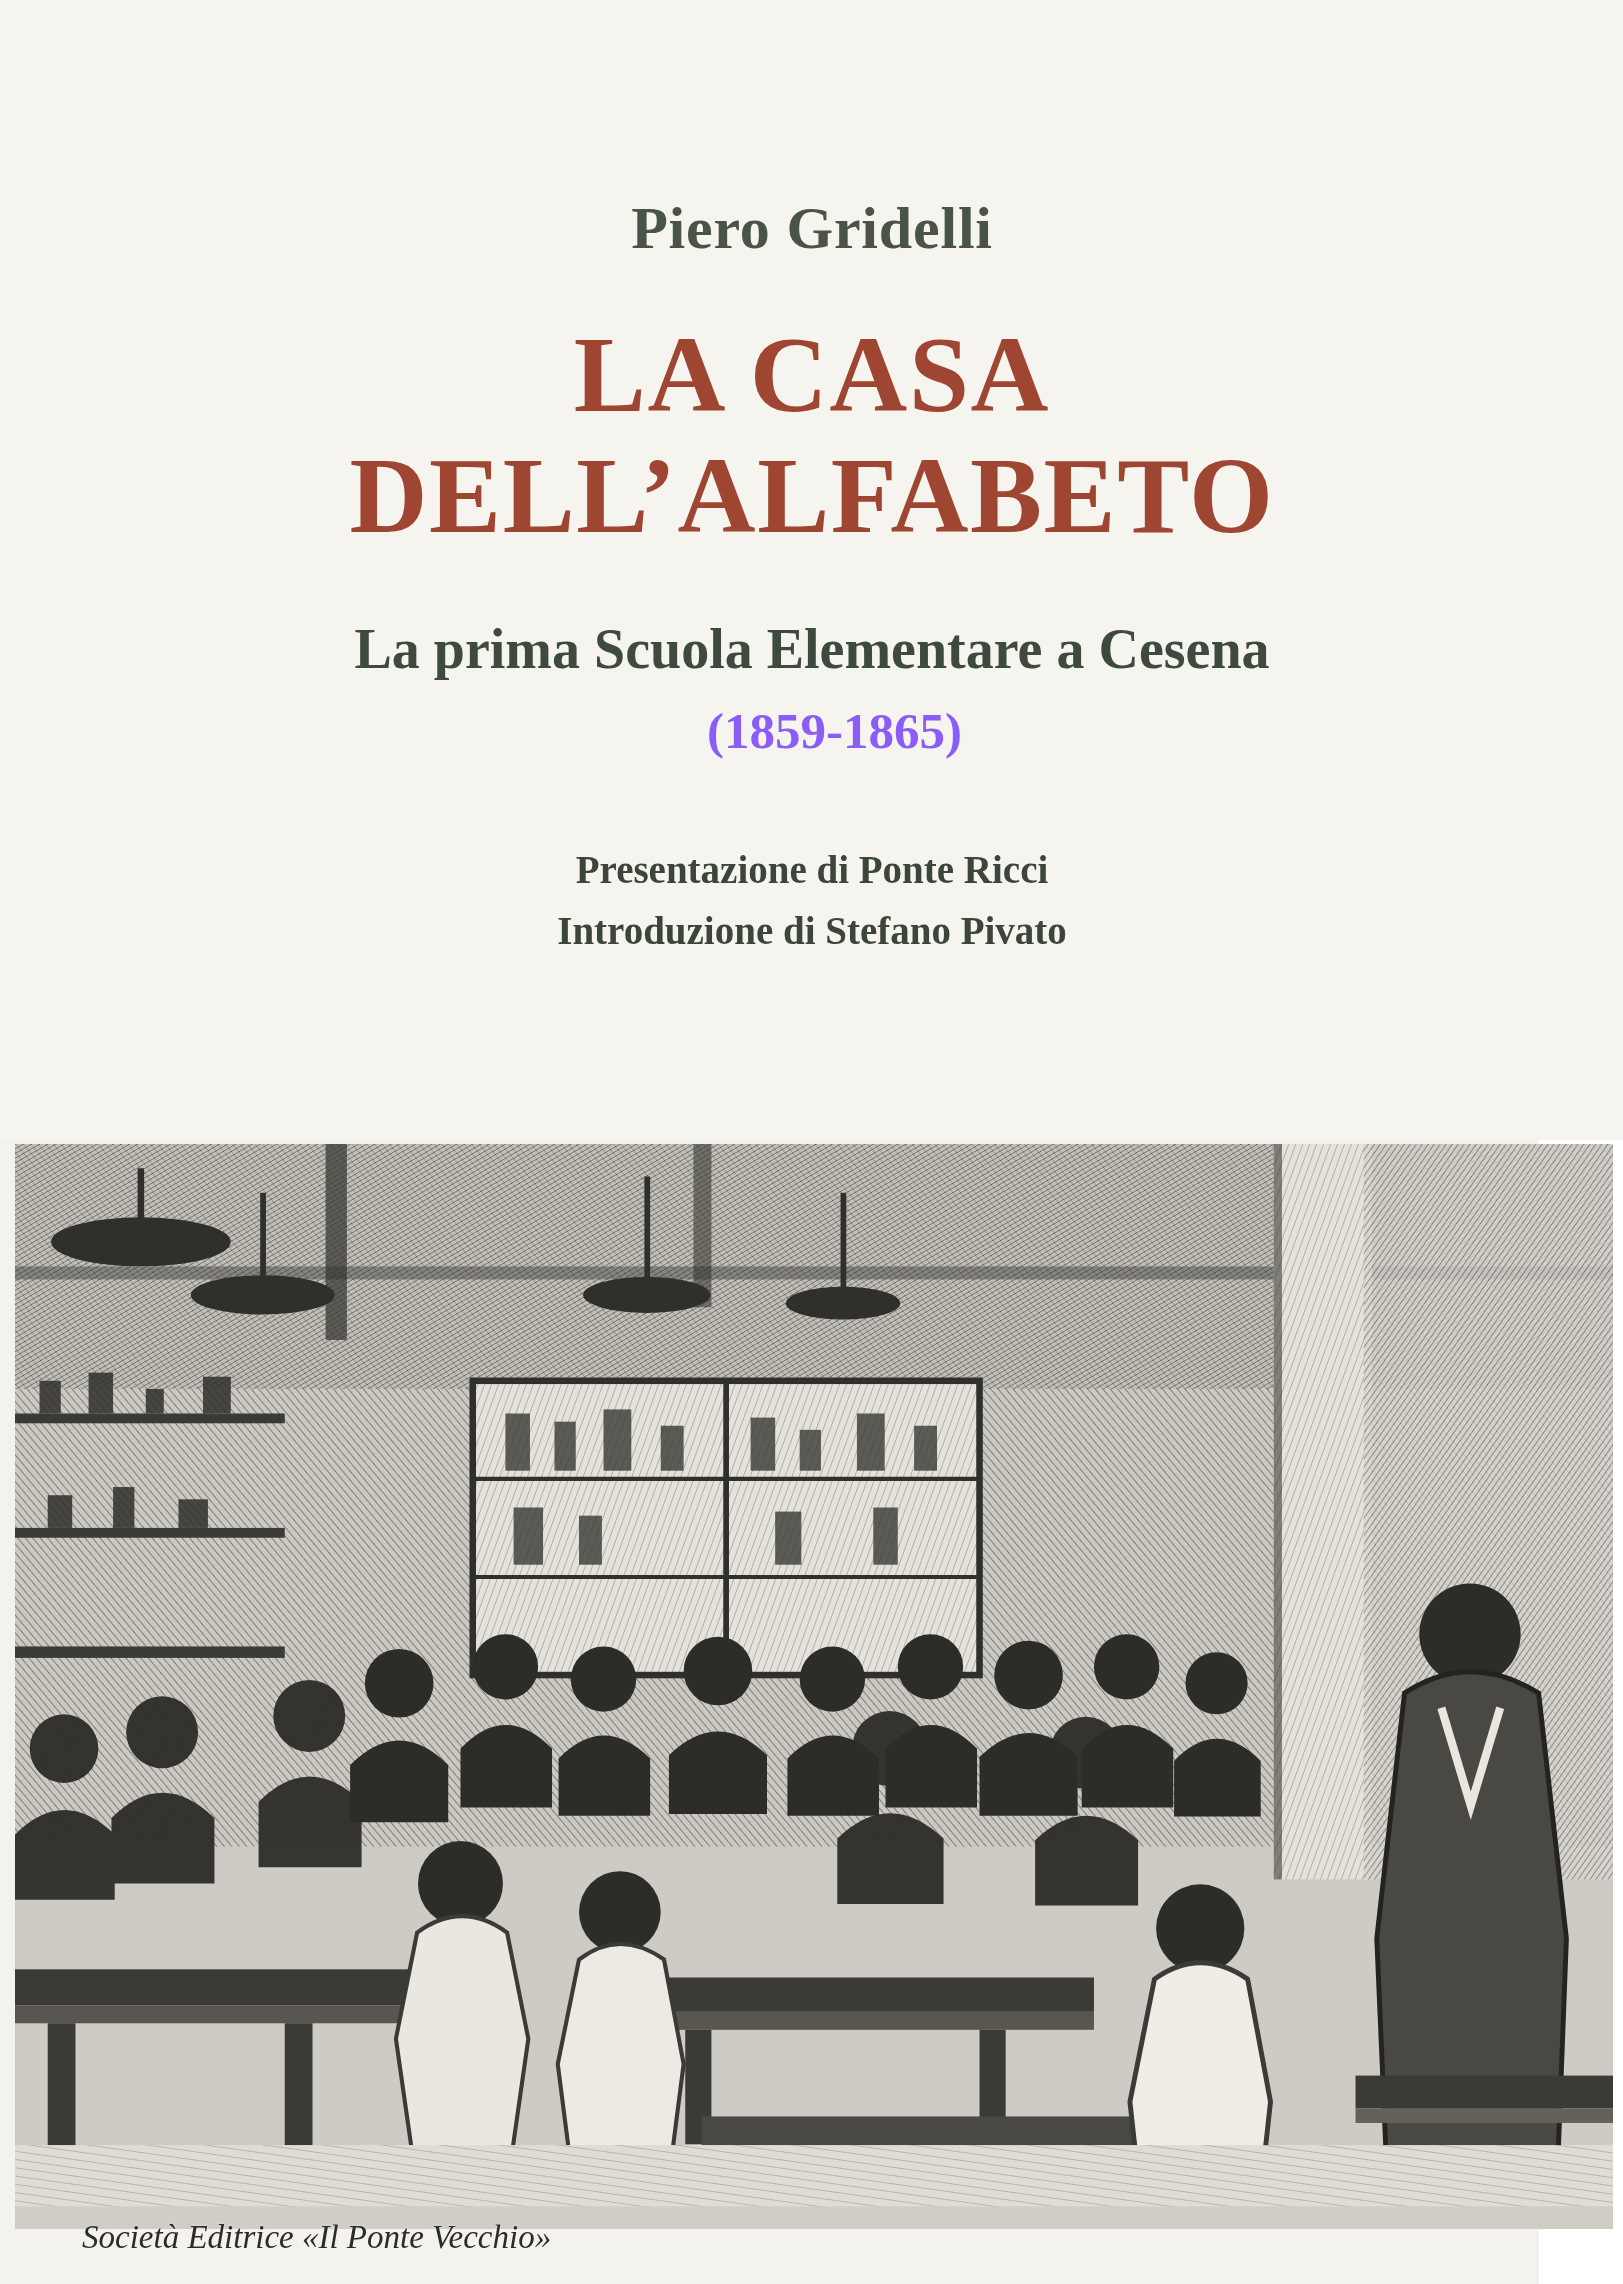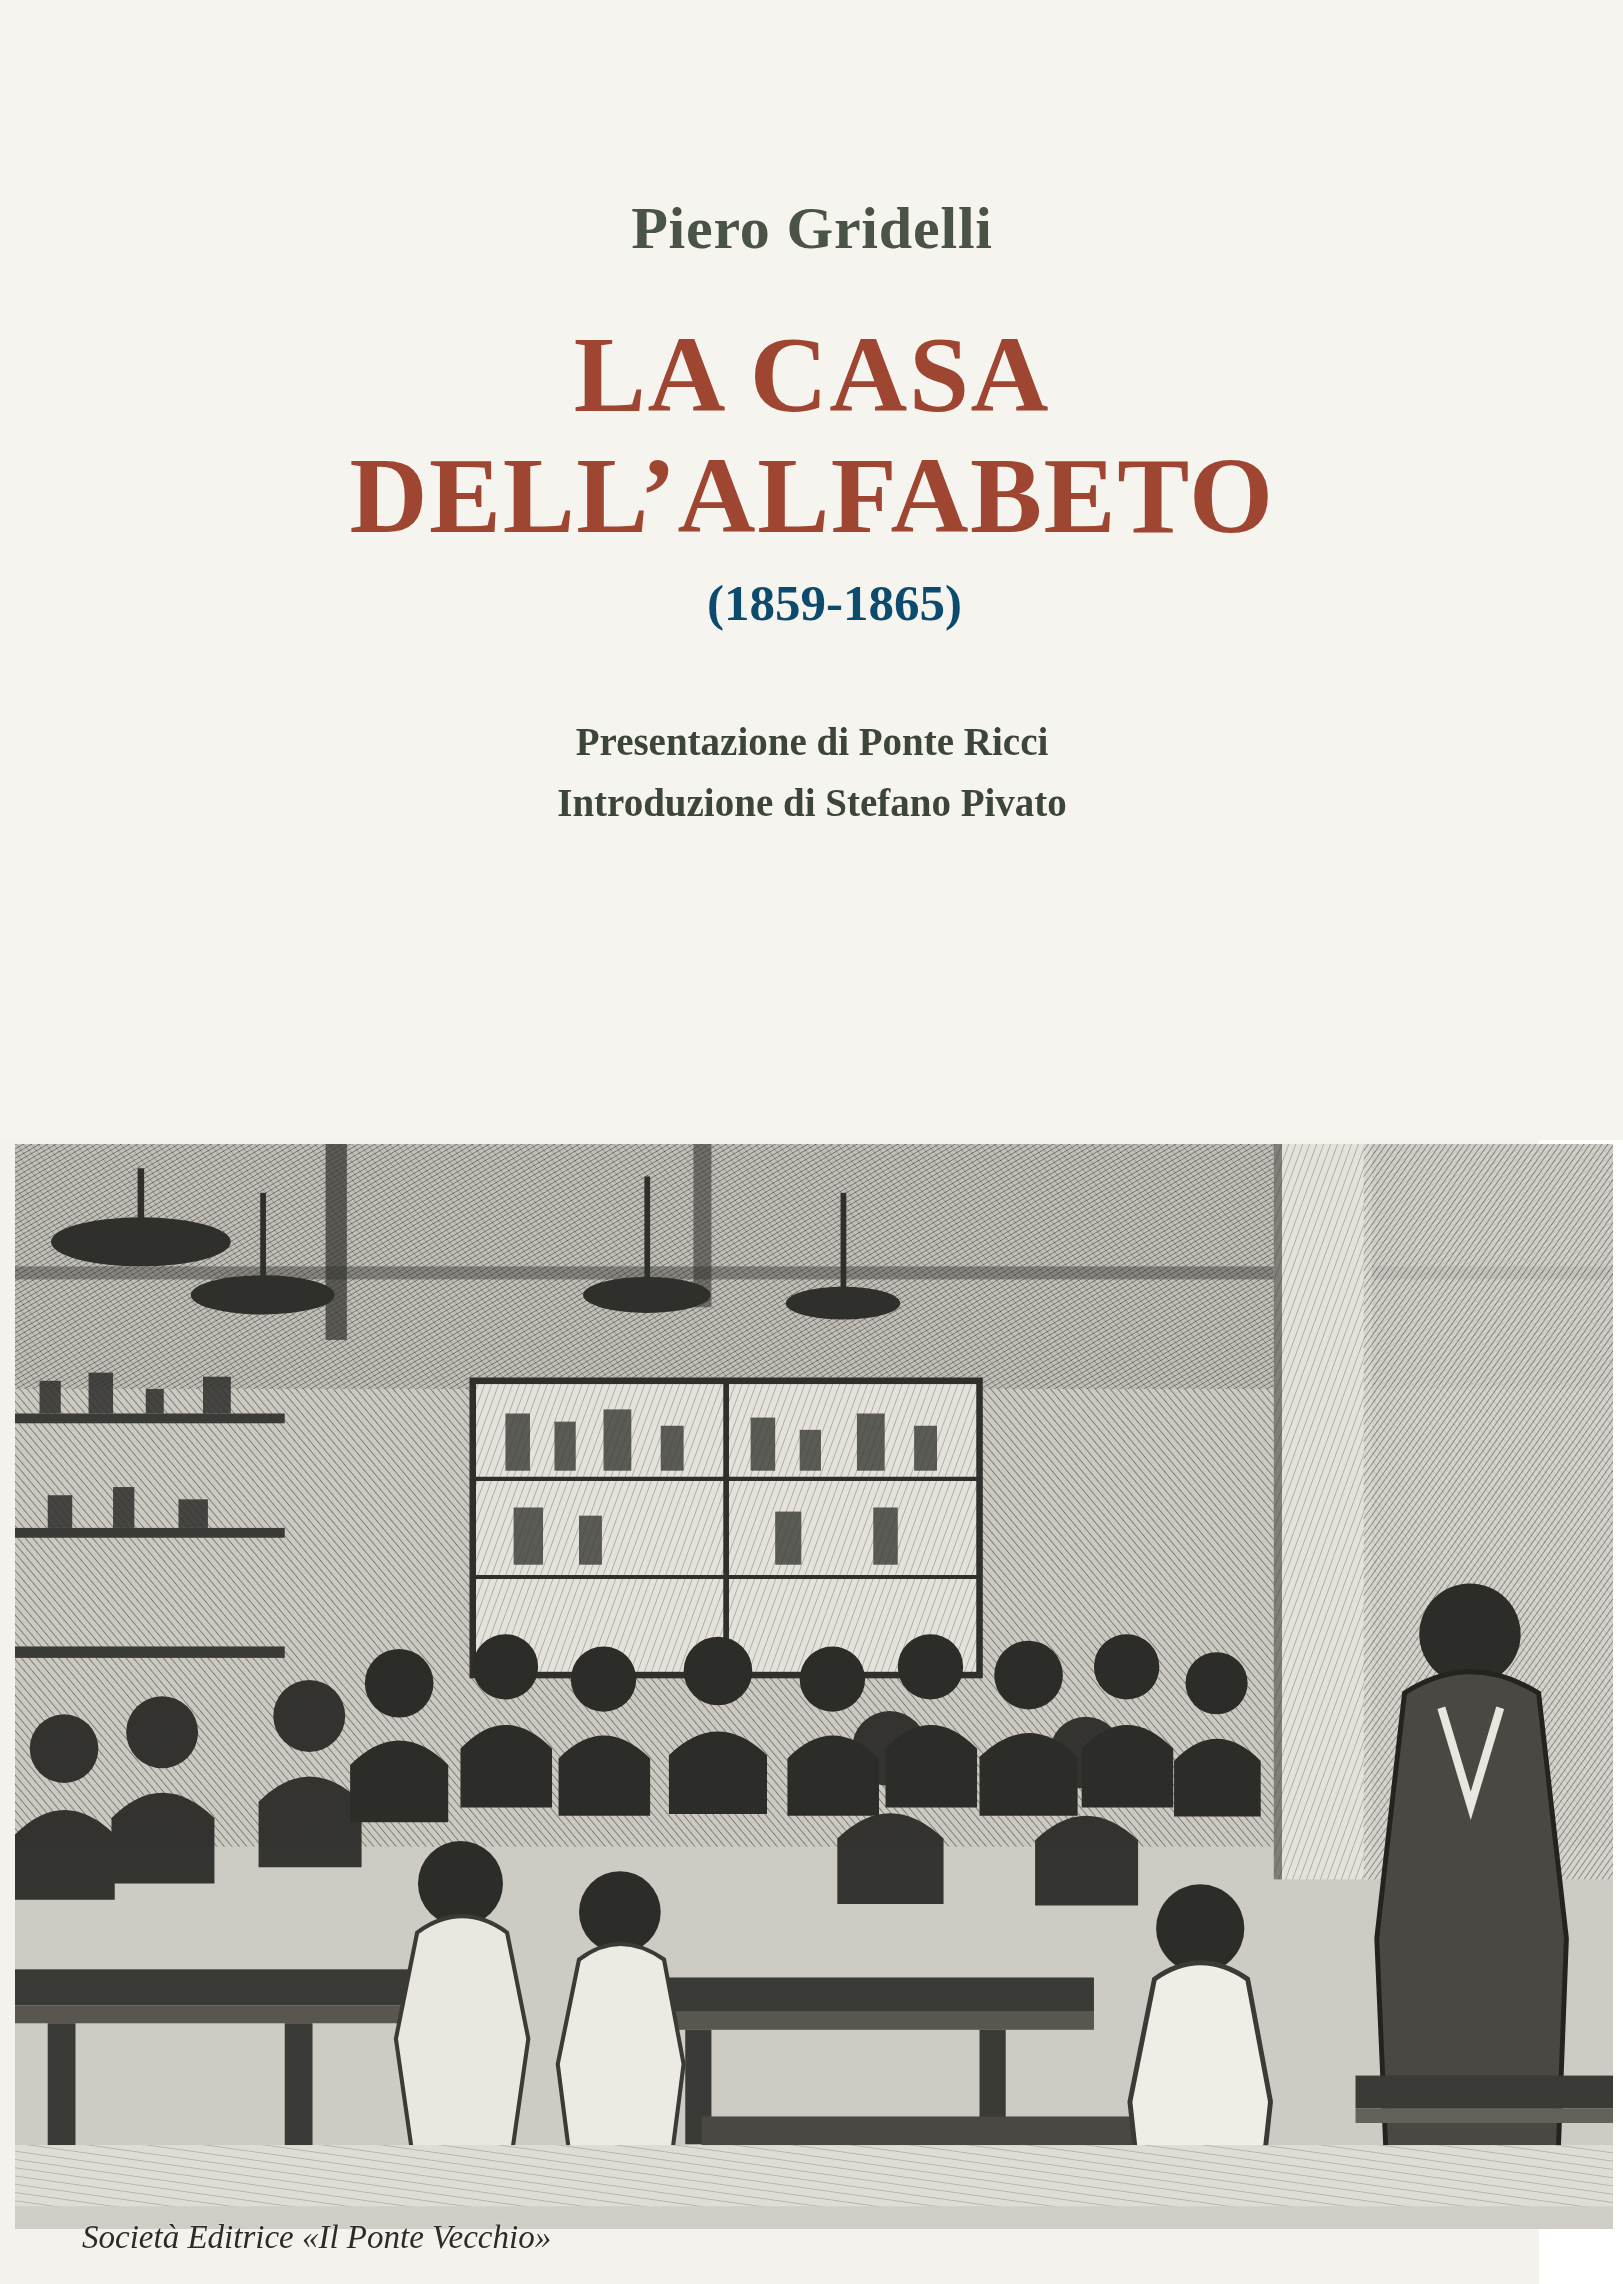--- a/index.html
+++ b/index.html
@@ -56,21 +56,21 @@
     font-family: "Liberation Serif", serif;
     font-weight: bold;
     font-size: 56px;
     color: #3f4a3f;
   }
   .subtitle-years {
     margin-top: 21px;
     font-family: "Liberation Serif", serif;
     font-weight: bold;
     font-size: 51px;
-    color: #0c4a6e;
+    color: #8b5cf6;
     padding-left: 45px;
   }
   .credits {
     margin-top: 80px;
   }
   .credit-line {
     font-family: "Liberation Serif", serif;
     font-weight: bold;
     font-size: 39px;
     line-height: 1.55;
@@ -110,20 +110,21 @@
 
   <div class="text-block">
 
     <div class="author">Piero Gridelli</div>
 
     <div class="title">
       <span class="line1">LA CASA</span>
       <span class="line2">DELL’ALFABETO</span>
     </div>
 
+    <div class="subtitle">La prima Scuola Elementare a Cesena</div>
     <div class="subtitle-years">(1859-1865)</div>
 
     <div class="credits">
       <div class="credit-line">Presentazione di Ponte Ricci</div>
       <div class="credit-line">Introduzione di Stefano Pivato</div>
     </div>
   </div>
 
   <div class="illustration">
     <svg class="illu-svg" viewBox="0 0 1955 1328" preserveAspectRatio="xMidYMid slice">

